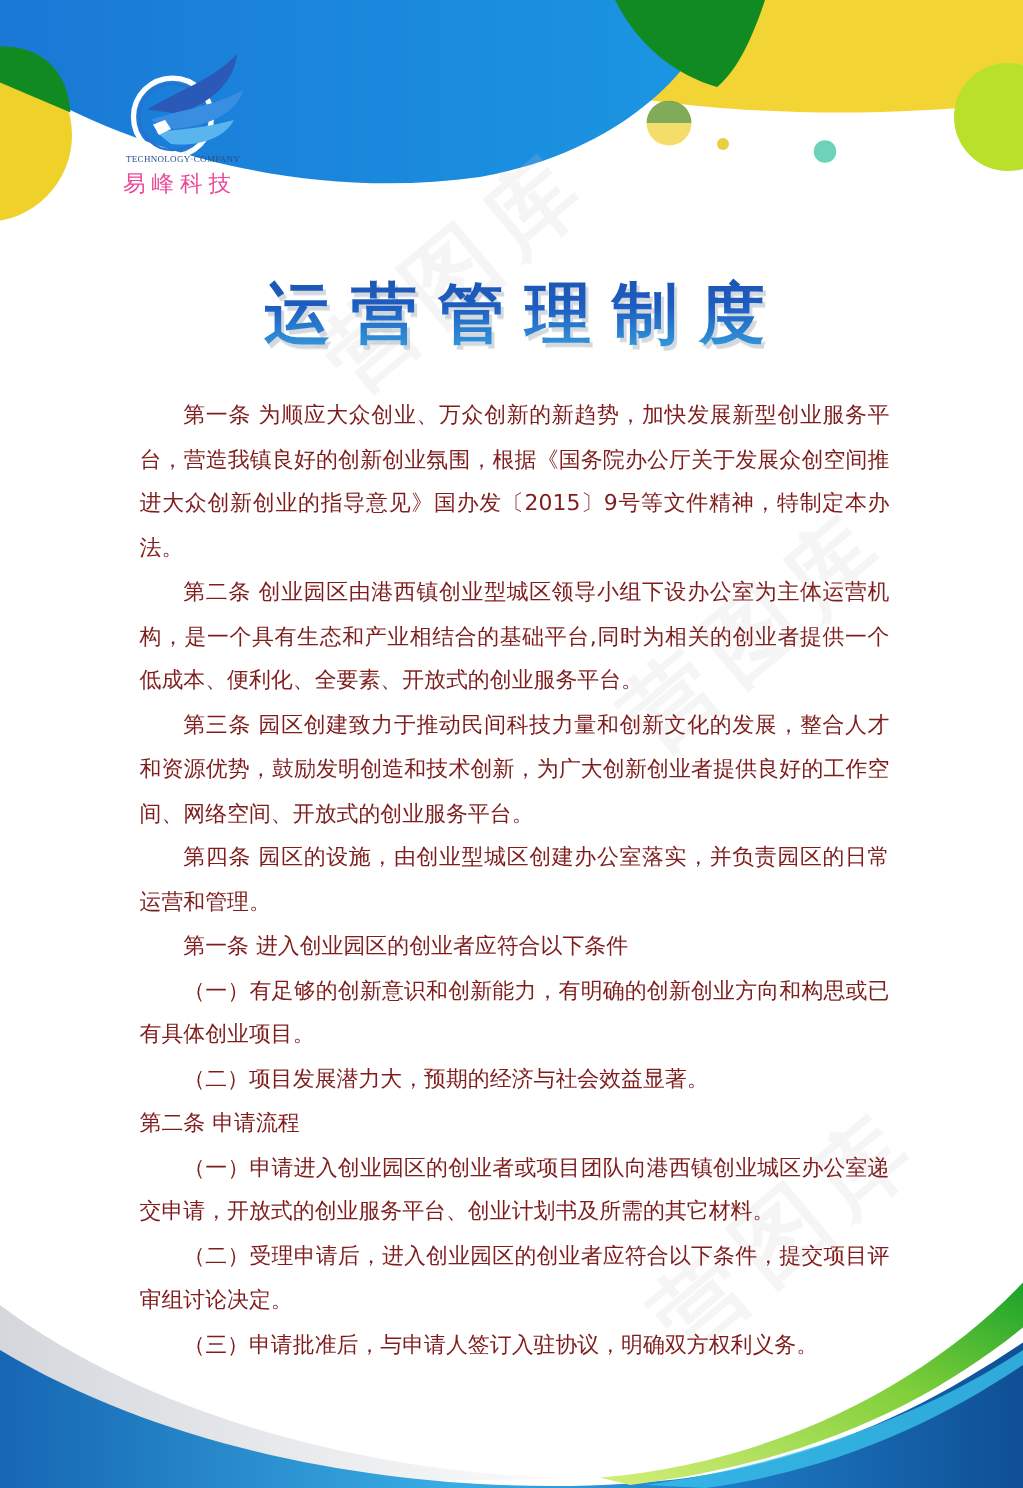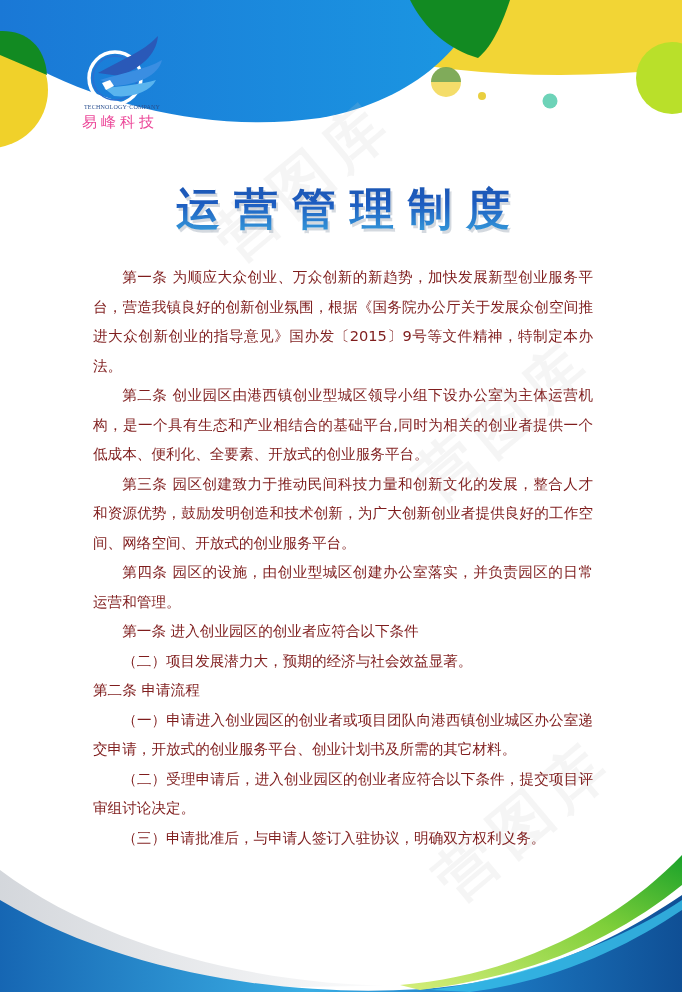--- a/index.html
+++ b/index.html
@@ -82,18 +82,19 @@
 <div class="logo-name">易峰科技</div>
 
 <div class="title">运营管理制度</div>
 
 <div class="content">
   <p>第一条 为顺应大众创业、万众创新的新趋势，加快发展新型创业服务平台，营造我镇良好的创新创业氛围，根据《国务院办公厅关于发展众创空间推进大众创新创业的指导意见》国办发〔2015〕9号等文件精神，特制定本办法。</p>
   <p>第二条 创业园区由港西镇创业型城区领导小组下设办公室为主体运营机构，是一个具有生态和产业相结合的基础平台,同时为相关的创业者提供一个低成本、便利化、全要素、开放式的创业服务平台。</p>
   <p>第三条 园区创建致力于推动民间科技力量和创新文化的发展，整合人才和资源优势，鼓励发明创造和技术创新，为广大创新创业者提供良好的工作空间、网络空间、开放式的创业服务平台。</p>
   <p>第四条 园区的设施，由创业型城区创建办公室落实，并负责园区的日常运营和管理。</p>
   <p>第一条 进入创业园区的创业者应符合以下条件</p>
+  <p>（一）有足够的创新意识和创新能力，有明确的创新创业方向和构思或已有具体创业项目。</p>
   <p>（二）项目发展潜力大，预期的经济与社会效益显著。</p>
   <p class="noindent">第二条 申请流程</p>
   <p>（一）申请进入创业园区的创业者或项目团队向港西镇创业城区办公室递交申请，开放式的创业服务平台、创业计划书及所需的其它材料。</p>
   <p>（二）受理申请后，进入创业园区的创业者应符合以下条件，提交项目评审组讨论决定。</p>
   <p>（三）申请批准后，与申请人签订入驻协议，明确双方权利义务。</p>
 </div>
 
 </body></html>

